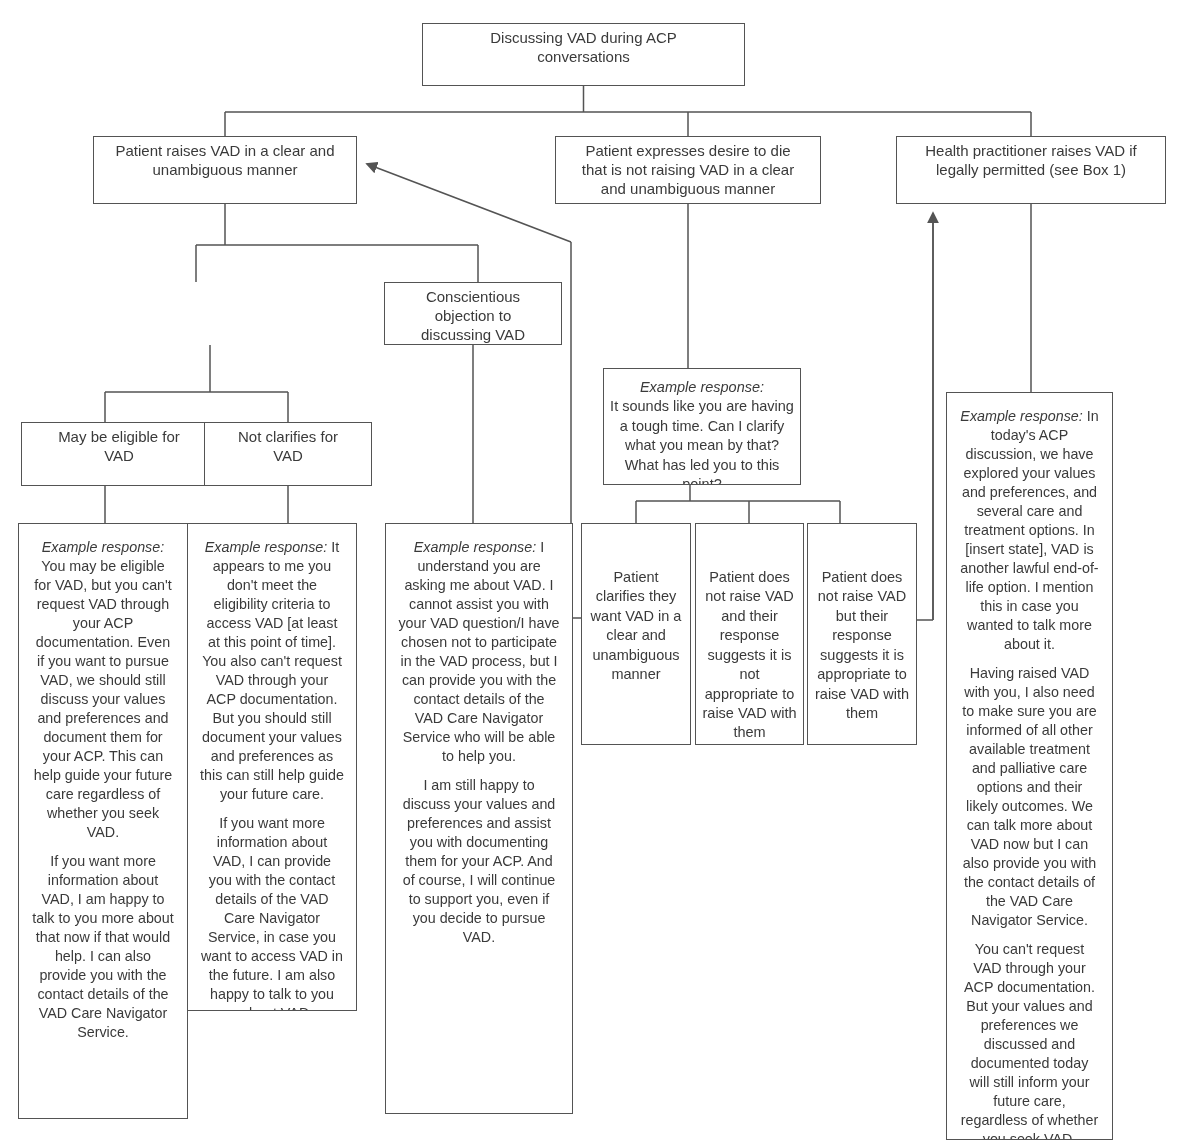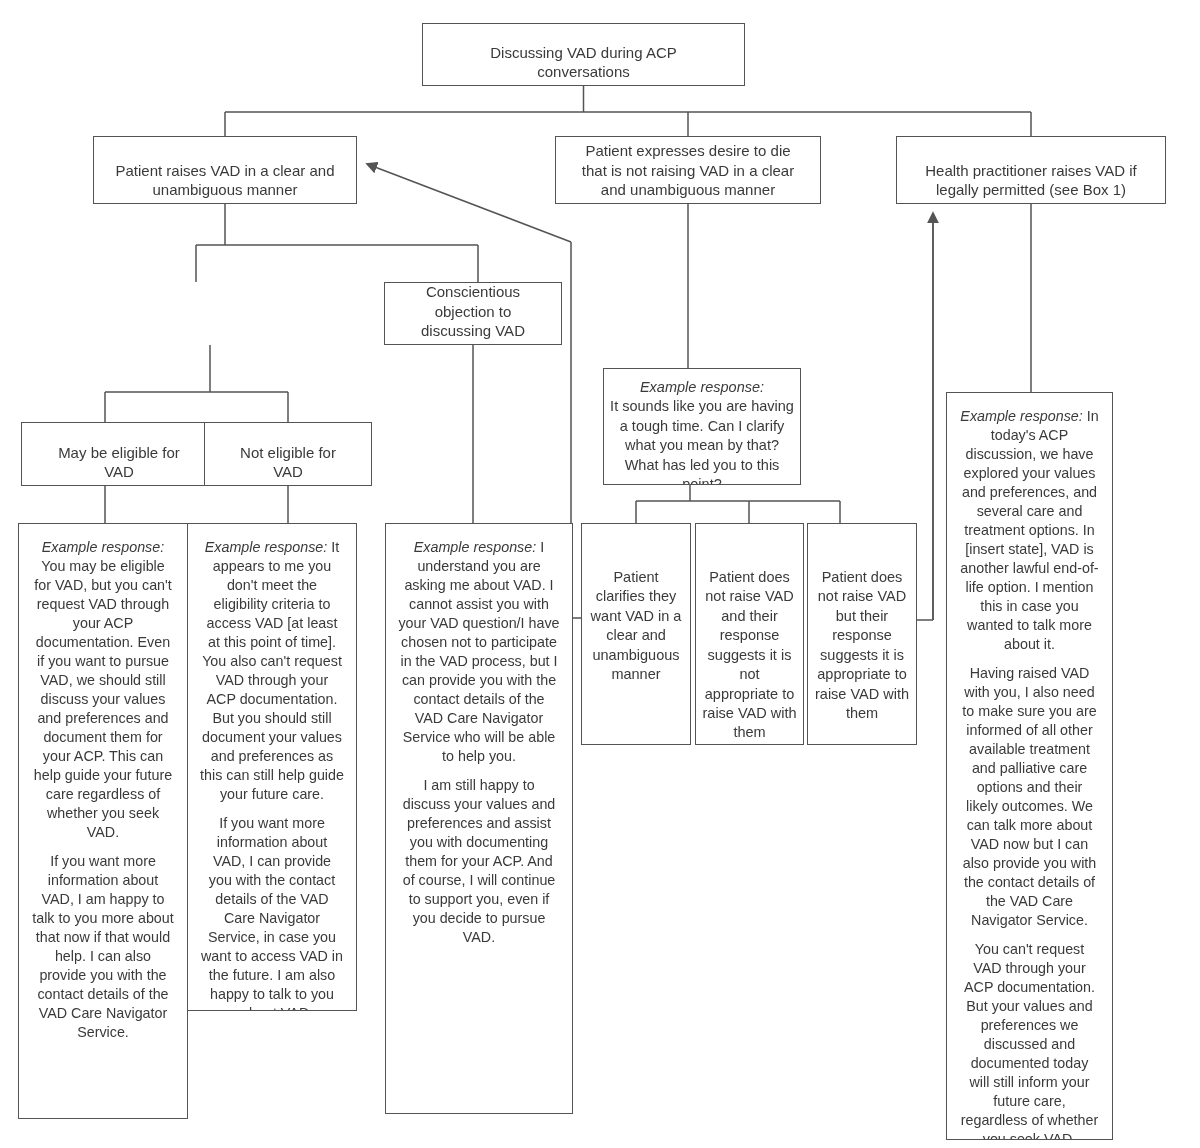--- a/index.html
+++ b/index.html
@@ -24,21 +24,21 @@
   .node {
     position: absolute;
     box-sizing: border-box;
     background: #ffffff;
     border: 1.5px solid var(--line, #545454);
     font-size: 15px;
     line-height: 1.28;
   }
   .node.center {
     display: flex;
-    align-items: flex-end;
+    align-items: flex-start;
     justify-content: center;
     text-align: center;
     padding: 4px 20px;
   }
   .node.topcenter {
     text-align: center;
     padding: 44px 6px 6px 6px;
     font-size: 14.5px;
     line-height: 1.34;
   }
@@ -119,21 +119,21 @@
   </div>
 
   <div class="node center" style="left:384px;top:282px;width:178px;height:63px">
     <span>Conscientious objection to discussing VAD</span>
   </div>
 
   <div class="node center" style="left:21px;top:422px;width:196px;height:64px">
     <span>May be eligible for VAD</span>
   </div>
   <div class="node center" style="left:204px;top:422px;width:168px;height:64px">
-    <span>Not eligible for VAD</span>
+    <span>Not clarifies for VAD</span>
   </div>
 
   <div class="node clarify" style="left:603px;top:368px;width:198px;height:117px">
     <em>Example response:</em>
     <span>It sounds like you are having a tough time. Can I clarify what you mean by that? What has led you to this point?</span>
   </div>
 
   <div class="node topcenter" style="left:581px;top:523px;width:110px;height:222px">
     <span>Patient clarifies they want VAD in a clear and unambiguous manner</span>
   </div>

